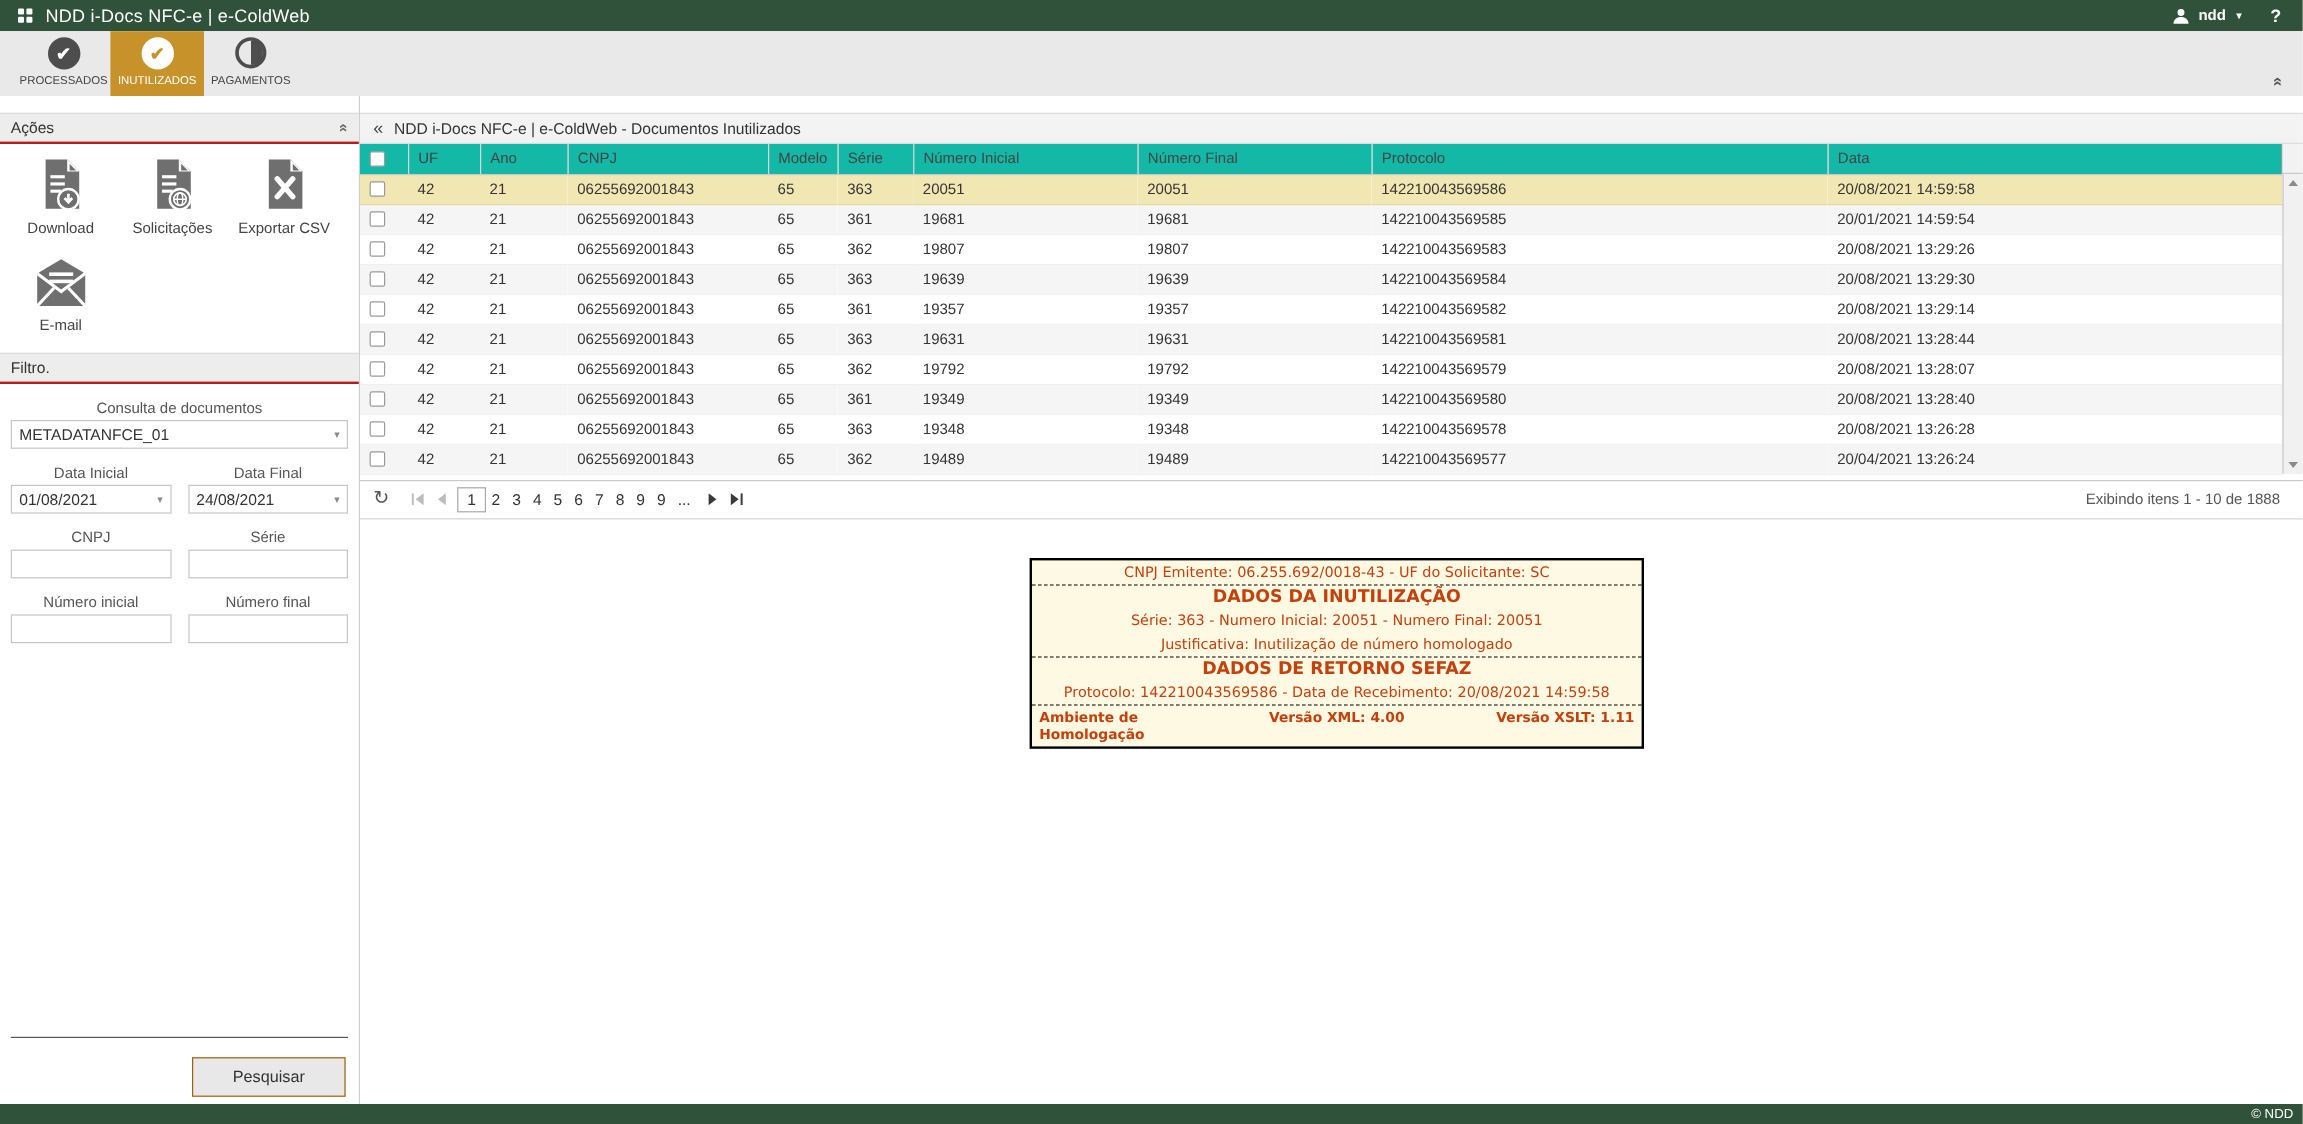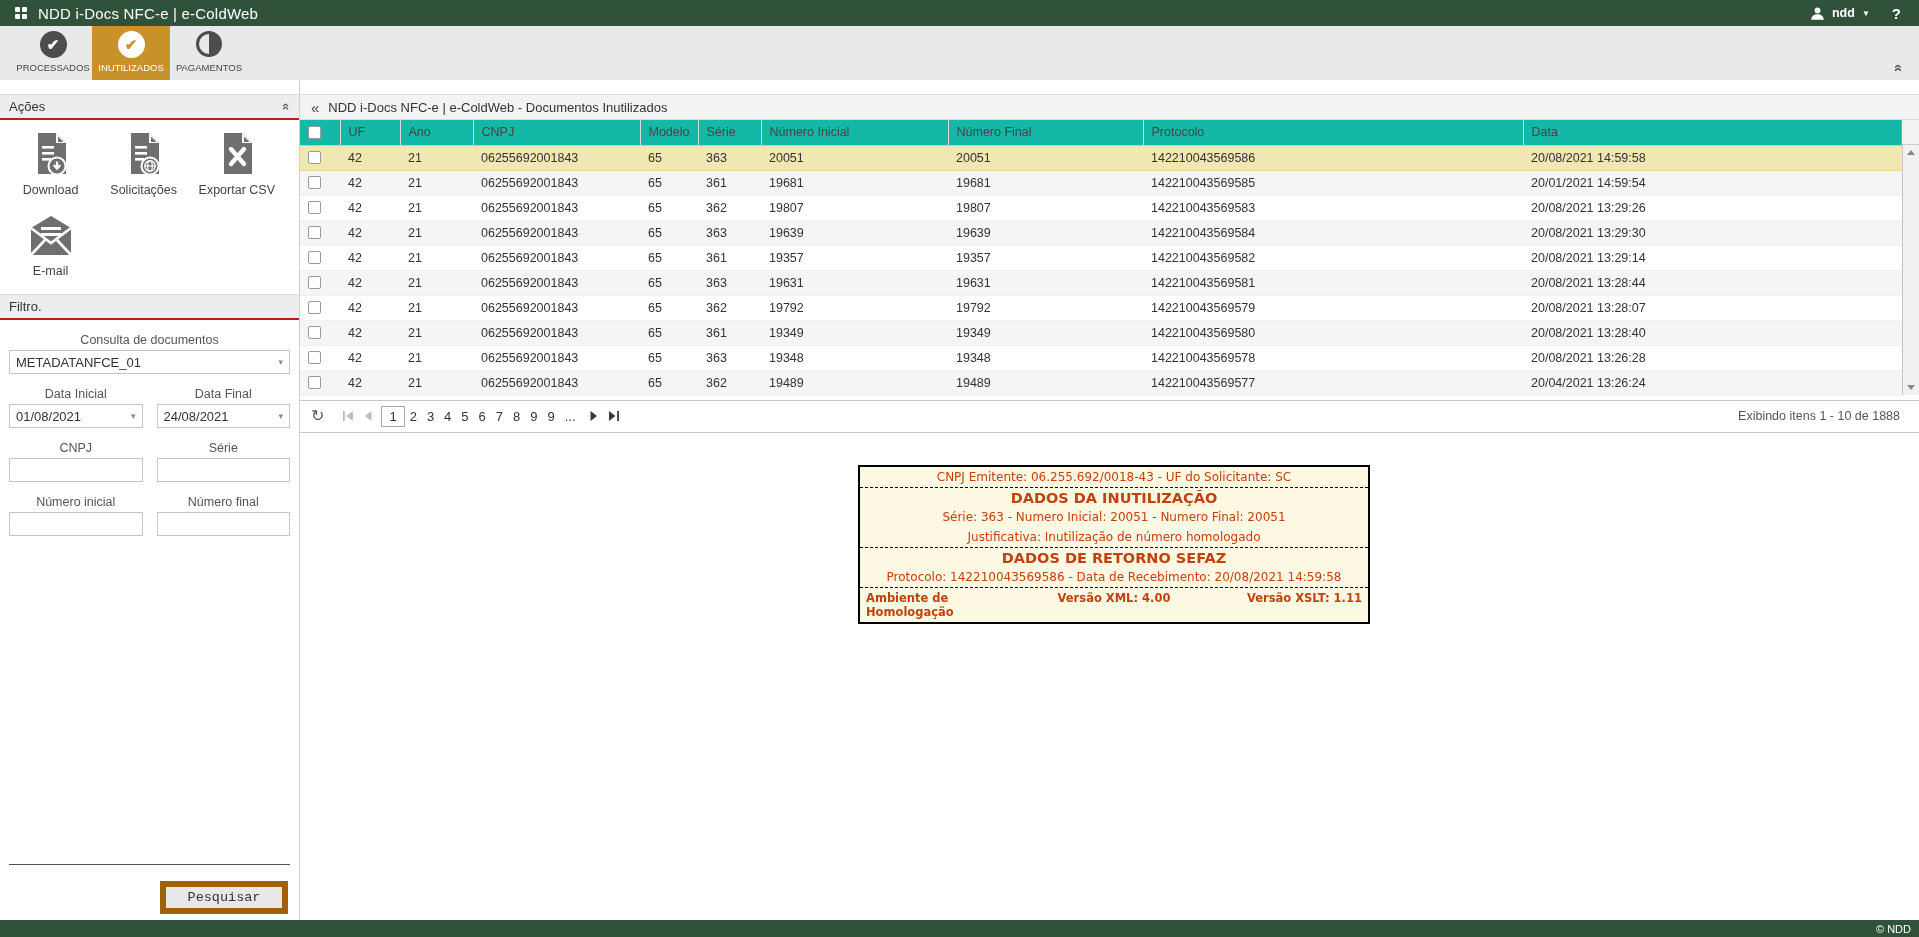--- a/index.html
+++ b/index.html
@@ -52,22 +52,22 @@
   .selectbox, .inputbox { height:24px; border:1px solid #c6c6c6; background:#fff; display:flex; align-items:center;
                           font-size:13px; color:#333; padding:0 6px; position:relative; }
   .selectbox { cursor:pointer; }
   .selectbox .arrow { position:absolute; right:6px; color:#8a8a8a; font-size:9px; }
   .two-col { display:flex; gap:14px; }
   .two-col .col { flex:1; min-width:0; }
 
   .sidebar-spacer { flex:1; }
   .divider { border-top:1px solid #555; margin:0 9px; }
   .search-row { display:flex; justify-content:flex-end; padding:16px 11px 6px 0; }
-  .search-btn { width:128px; height:33px; background:#e8e8e8; border:6px solid #a16207;
-                font-size:13.5px; color:#333; font-family:Liberation Mono, monospace; cursor:pointer; }
+  .search-btn { width:128px; height:33px; background:#e8e8e8; border:1px solid #a16207;
+                font-size:13.5px; color:#333; font-family:Liberation Sans, sans-serif; cursor:pointer; }
 
   
   .breadcrumb { height:26px; background:#f3f3f3; border-top:1px solid #dcdcdc; border-bottom:1px solid #dcdcdc;
                 display:flex; align-items:center; padding:0 11px; font-size:13px; color:#333; }
   .breadcrumb .bc-chev { font-size:15px; color:#444; margin-right:9px; cursor:pointer; }
 
   
   .grid-wrap { position:relative; padding-right:17px; }
   table.grid { width:100%; border-collapse:collapse; table-layout:fixed; }
   .grid th { background:#14b8a6; border-right:1px solid #d8d8d8; border-bottom:1px solid #c9c9c9;

